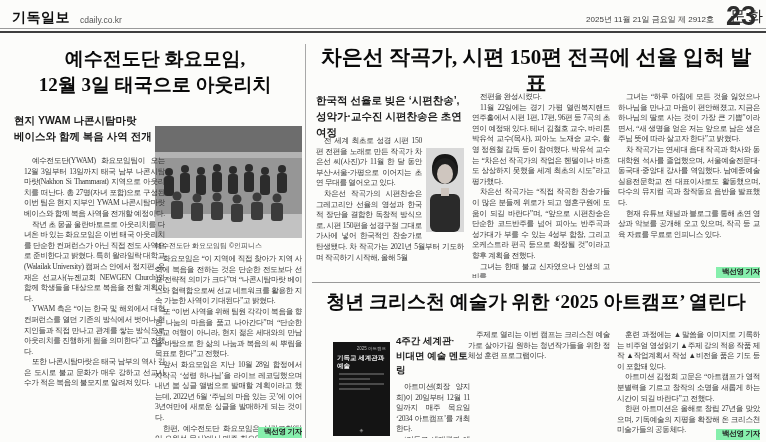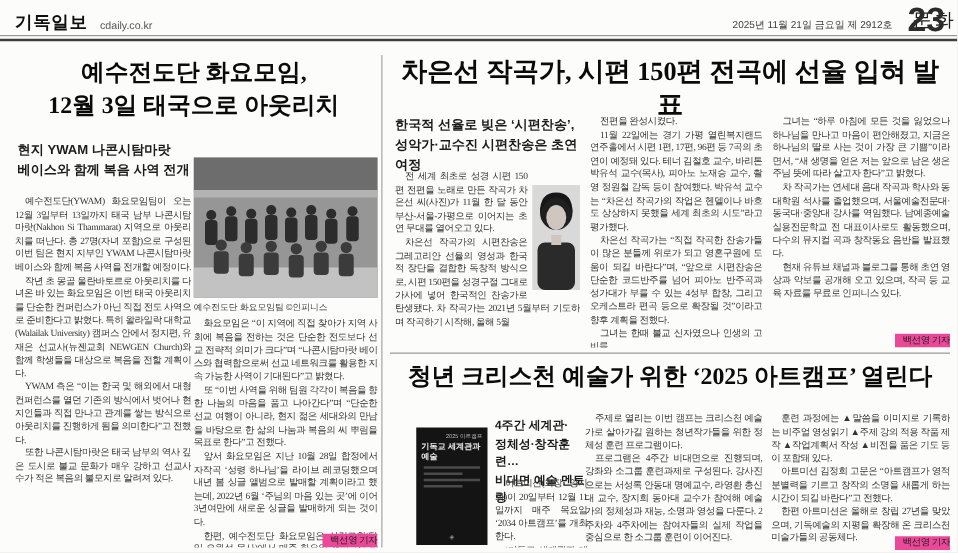--- a/index.html
+++ b/index.html
@@ -23,30 +23,30 @@
 
   
   .hl{font-weight:bold;color:#0a0a0a;text-align:center;}
   .sub{font-family:"Liberation Sans",sans-serif;font-weight:bold;color:#1b1b1b;}
   .body-col{font-size:7.6px;line-height:10.6px;text-align:justify;overflow:hidden;
             color:#343434;letter-spacing:-0.3px;}
   .body-col p{margin:0;text-indent:8px;}
   .caption{font-size:7px;color:#3a3a3a;font-family:"Liberation Sans",sans-serif;}
   .vrule{position:absolute;border-left:1px solid #a8a8a8;}
   .hrule{position:absolute;border-top:1px solid #999;}
-  .reporter{position:absolute;right:0;bottom:0;background:#ec4899;padding-left:6px;
-            font-size:7.6px;font-weight:normal;color:#222;}
+  .reporter{position:absolute;right:0;bottom:0;background:#86efac;padding-left:6px;
+            font-size:7.6px;font-weight:bold;color:#222;}
 
   
   .a1{position:absolute;left:8px;top:40px;width:294px;height:400px;}
   .a1 .hl{position:absolute;left:0;top:6px;width:100%;font-size:19px;line-height:26px;}
   .a1 .sub{position:absolute;left:6px;top:72px;width:160px;font-size:10.5px;line-height:16px;}
   .a1-photo{position:absolute;left:147px;top:86px;width:147px;height:112px;background:#8b8b8b;}
   .a1 .caption{position:absolute;left:147px;top:201px;width:147px;}
-  .a1-col1{position:absolute;left:4px;top:116px;width:141px;height:282px;}
+  .a1-col1{position:absolute;left:16px;top:116px;width:141px;height:282px;}
   .a1-col2{position:absolute;left:147px;top:214px;width:147px;height:184px;}
 
   
   .a2{position:absolute;left:312px;top:42px;width:448px;height:242px;}
   .a2 .hl{position:absolute;left:0;top:2px;width:100%;font-size:21px;line-height:26px;}
   .a2 .sub{position:absolute;left:4px;top:50px;width:152px;font-size:10.5px;line-height:16px;}
   .a2-colA{position:absolute;left:4px;top:94px;width:148px;height:142px;}
   .a2-colB{position:absolute;left:160px;top:50px;width:138px;height:186px;}
   .a2-colC{position:absolute;left:306px;top:50px;width:142px;height:186px;}
   .portrait{float:right;width:38px;height:84px;margin:12px 0 2px 4px;background:#cfcfcf;}
@@ -198,31 +198,29 @@
       <div class="p-title">기독교 세계관과 예술</div>
       <div class="bar"></div>
       <div class="bar short"></div>
       <div class="bar"></div>
       <div class="bar short"></div>
       <div class="p-foot">◈</div>
     </div>
 
     <div class="sub">
       <div>4주간 세계관·</div>
-      <div>정체성·창작훈련…</div>
       <div>비대면 예술 멘토링</div>
     </div>
 
     <div class="body-col a3-colA">
       <p>아트미션(회장 양지희)이 20일부터 12월 11일까지 매주 목요일 ‘2034 아트캠프’를 개최한다.</p>
       <p>‘기독교 세계관과 예술’을</p>
     </div>
     <div class="body-col a3-colB">
       <p>주제로 열리는 이번 캠프는 크리스천 예술가로 살아가길 원하는 청년작가들을 위한 정체성 훈련 프로그램이다.</p>
-      <p>프로그램은 4주간 비대면으로 진행되며, 강좌와 소그룹 훈련과제로 구성된다. 강사진으로는 서성록 안동대 명예교수, 라영환 총신대 교수, 장지희 동아대 교수가 참여해 예술가의 정체성과 재능, 소명과 영성을 다룬다. 2주차와 4주차에는 참여자들의 실제 작업을 중심으로 한 소그룹 훈련이 이어진다.</p>
     </div>
     <div class="body-col a3-colC" style="position:absolute;">
       <p>훈련 과정에는 ▲말씀을 이미지로 기록하는 비주얼 영성읽기 ▲주제 강의 적용 작품 제작 ▲작업계획서 작성 ▲비전을 품은 기도 등이 포함돼 있다.</p>
       <p>아트미션 김정희 고문은 “아트캠프가 영적 분별력을 기르고 창작의 소명을 새롭게 하는 시간이 되길 바란다”고 전했다.</p>
       <p>한편 아트미션은 올해로 창립 27년을 맞았으며, 기독예술의 지평을 확장해 온 크리스천 미술가들의 공동체다.</p>
       <span class="reporter">백선영 기자</span>
     </div>
   </div>
 
 </div>

